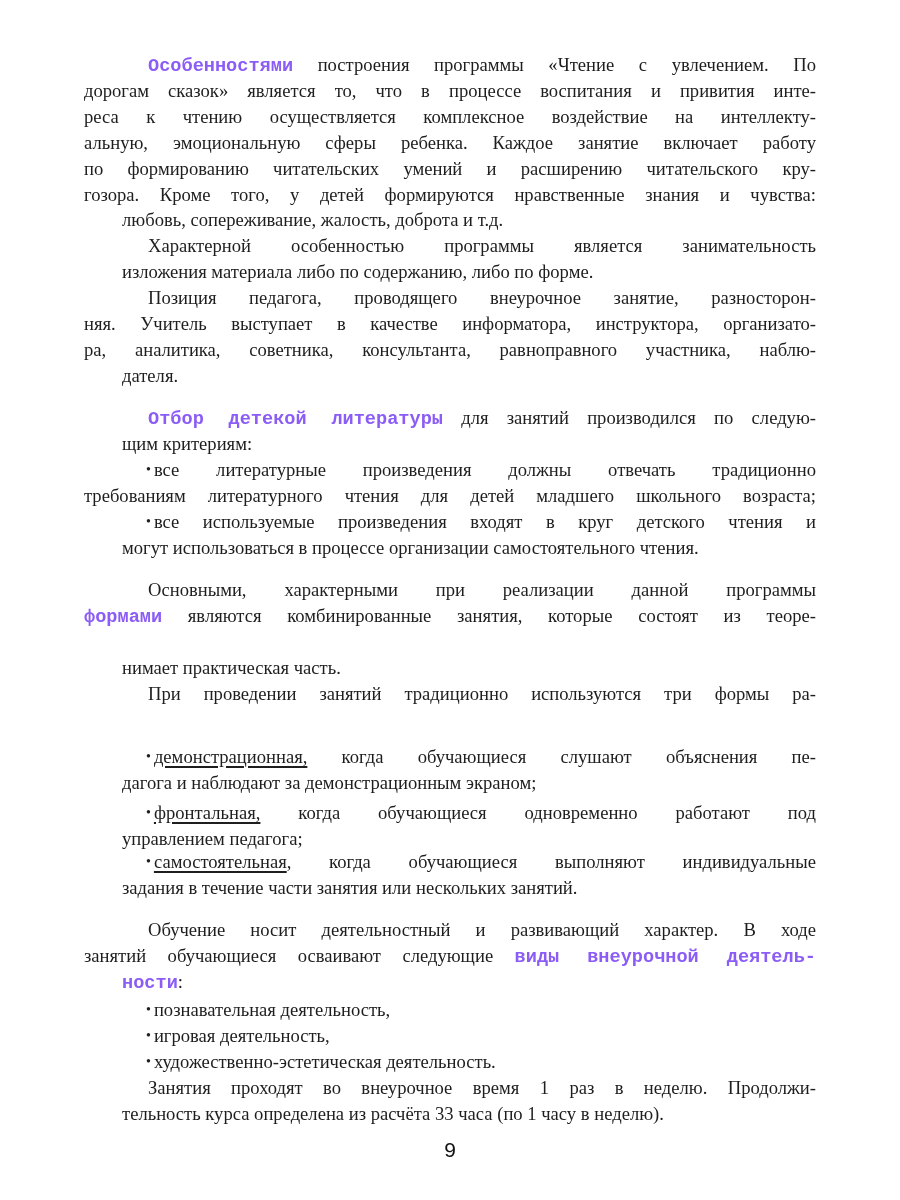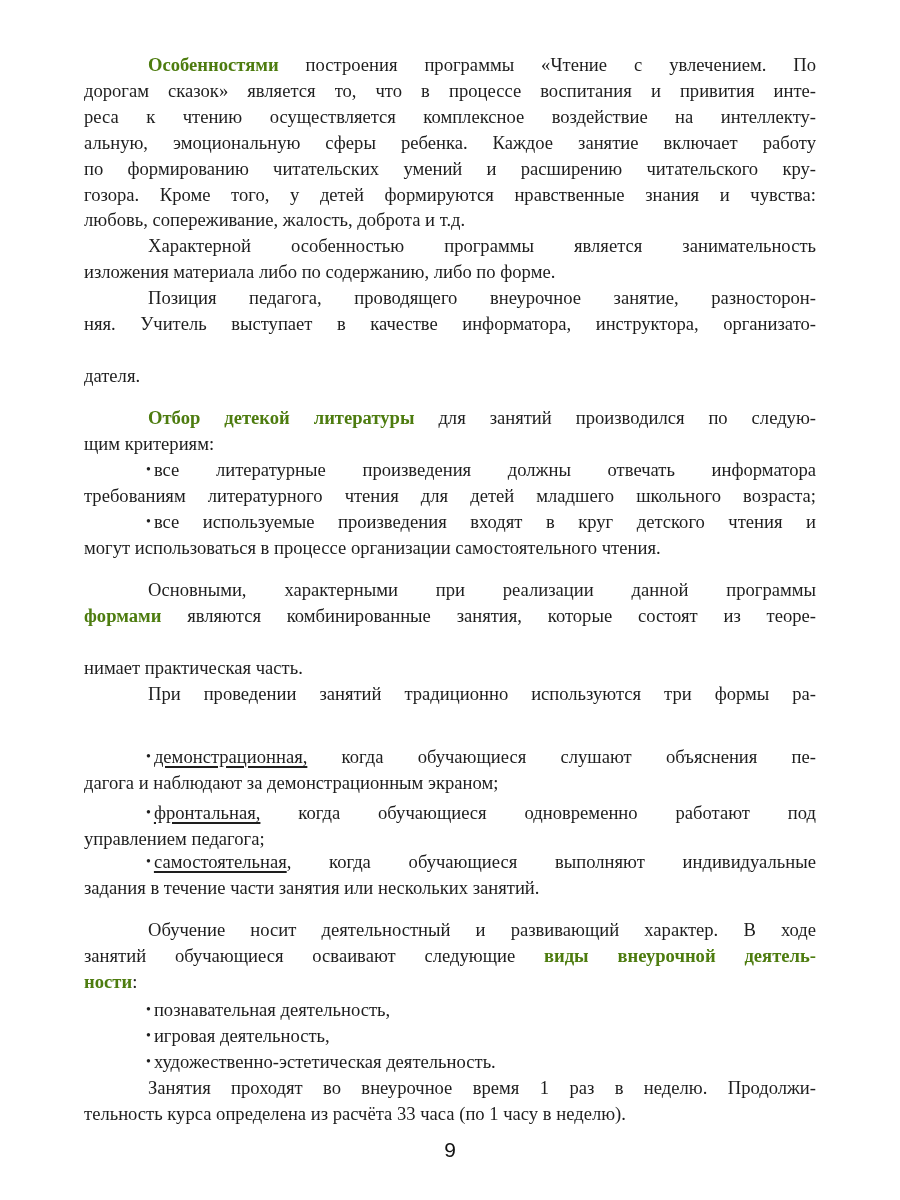--- a/index.html
+++ b/index.html
@@ -7,24 +7,24 @@
     width: 900px; height: 1200px; background: #ffffff; position: relative; overflow: hidden;
     font-family: "Liberation Serif", "DejaVu Serif", serif; color: #1e1e1e;
   }
   .page { position: absolute; left: 0; top: 0; width: 900px; height: 1200px; }
   .line {
     position: absolute; left: 84px; width: 732px; height: 26px;
     font-size: 18.6px; line-height: 26px; white-space: nowrap;
     text-align: justify; text-align-last: justify;
   }
   .line.indent { left: 148px; width: 668px; }
-  .line.last { text-align-last: left; }
+  .line.last { text-align-last: left; margin-left: 38px; }
   .line.bullet-indent { left: 146px; width: 670px; }
   .line.item { left: 146px; width: 670px; text-align-last: left; }
-  b { font-weight: bold; color: #4d7c0f; }
+  b { font-weight: bold; color: #8b5cf6; font-family: Liberation Mono, monospace; }
   u { text-decoration: underline; text-underline-offset: 3px; text-decoration-thickness: 1.5px; }
   .bullet { display: inline-block; font-size: 14px; vertical-align: 2px; margin-right: 3px; }
   .pagenum {
     position: absolute; top: 1138px; left: 0; width: 900px; text-align: center;
     font-family: "Liberation Sans", "DejaVu Sans", sans-serif; font-size: 21px; color: #111;
   }
 </style>
 </head>
 <body>
 
@@ -36,26 +36,27 @@
   <div class="line" style="top:130px">альную, эмоциональную сферы ребенка. Каждое занятие включает работу</div>
   <div class="line" style="top:156px">по формированию читательских умений и расширению читательского кру-</div>
   <div class="line" style="top:182px">гозора. Кроме того, у детей формируются нравственные знания и чувства:</div>
   <div class="line last" style="top:207px">любовь, сопереживание, жалость, доброта и т.д.</div>
 
   <div class="line indent" style="top:233px">Характерной особенностью программы является занимательность</div>
   <div class="line last" style="top:259px">изложения материала либо по содержанию, либо по форме.</div>
 
   <div class="line indent" style="top:285px">Позиция педагога, проводящего внеурочное занятие, разносторон-</div>
   <div class="line" style="top:311px">няя. Учитель выступает в качестве информатора, инструктора, организато-</div>
+  <div class="line" style="top:337px">ра, аналитика, советника, консультанта, равноправного участника, наблю-</div>
   <div class="line last" style="top:363px">дателя.</div>
 
   <div class="line indent" style="top:405px"><b>Отбор детекой литературы</b><span> для занятий производился по следую-</span></div>
   <div class="line last" style="top:431px">щим критериям:</div>
 
-  <div class="line bullet-indent" style="top:457px"><span class="bullet">•</span><span>все литературные произведения должны отвечать информатора</span></div>
+  <div class="line bullet-indent" style="top:457px"><span class="bullet">•</span><span>все литературные произведения должны отвечать традиционно</span></div>
   <div class="line" style="top:483px">требованиям литературного чтения для детей младшего школьного возраста;</div>
   <div class="line bullet-indent" style="top:509px"><span class="bullet">•</span><span>все используемые произведения входят в круг детского чтения и</span></div>
   <div class="line last" style="top:535px">могут использоваться в процессе организации самостоятельного чтения.</div>
 
   <div class="line indent" style="top:577px">Основными, характерными при реализации данной программы</div>
   <div class="line" style="top:603px"><b>формами</b><span> являются комбинированные занятия, которые состоят из теоре-</span></div>
   <div class="line last" style="top:655px">нимает практическая часть.</div>
 
   <div class="line indent" style="top:681px">При проведении занятий традиционно используются три формы ра-</div>
 

